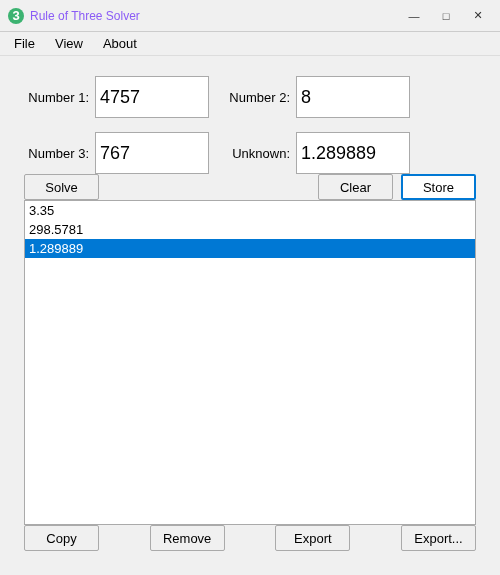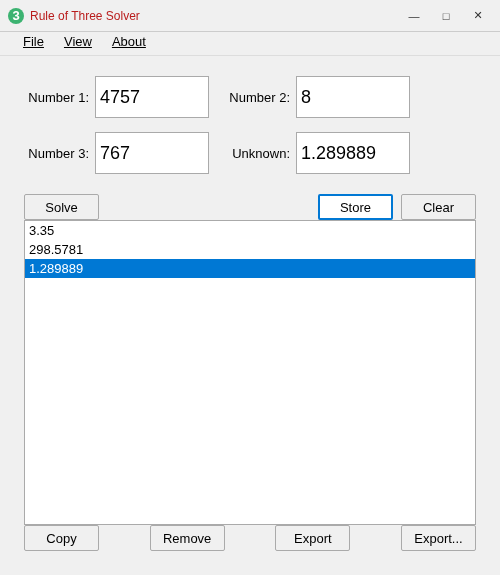--- a/index.html
+++ b/index.html
@@ -39,21 +39,21 @@
       align-items: center;
       justify-content: center;
       color: white;
       font-size: 10px;
       font-weight: bold;
     }
 
     .title-bar-text {
       flex: 1;
       font-size: 12px;
-      color: #b91c1c;
+      color: #8b5cf6;
     }
 
     .title-bar-controls {
       display: flex;
       gap: 4px;
     }
 
     .title-bar-btn {
       width: 28px;
       height: 20px;
@@ -65,23 +65,23 @@
       justify-content: center;
       font-size: 11px;
       color: #333;
       border-radius: 2px;
     }
 
     .menu-bar {
       background: #f0f0f0;
       height: 24px;
       display: flex;
-      padding: 0 13px;
+      align-items: center;
+      padding: 0 4px;
       border-bottom: 1px solid #ddd;
-      text-decoration: underline;
     }
 
     .menu-item {
       padding: 2px 10px;
       cursor: pointer;
       border-radius: 2px;
       color: #000;
     }
 
     .main-content {
@@ -125,21 +125,21 @@
       background: white;
       padding: 20px 4px;
       font-size: 18px;
       outline: none;
     }
 
     .buttons-row {
       display: flex;
       align-items: center;
       gap: 8px;
-      margin-top: 20px;
+      margin-top: 0;
     }
 
     .btn {
       min-width: 75px;
       height: 26px;
       background: #f0f0f0;
       border: 1px solid #aaa;
       cursor: pointer;
       font-size: 13px;
       padding: 0 12px;
@@ -250,22 +250,22 @@
       <div class="form-group">
         <label>Unknown:</label>
         <input type="text" value="1.289889" style="">
       </div>
     </div>
   </div>
 
   <div class="buttons-row">
     <button class="btn">Solve</button>
     <div class="spacer"></div>
+    <button class="btn">Clear</button>
     <button class="btn btn-store">Store</button>
-    <button class="btn">Clear</button>
   </div>
 
   <div class="listbox-container">
     <div class="listbox">
       <div class="list-item">3.35</div>
       <div class="list-item">298.5781</div>
       <div class="list-item selected">1.289889</div>
     </div>
   </div>
 

